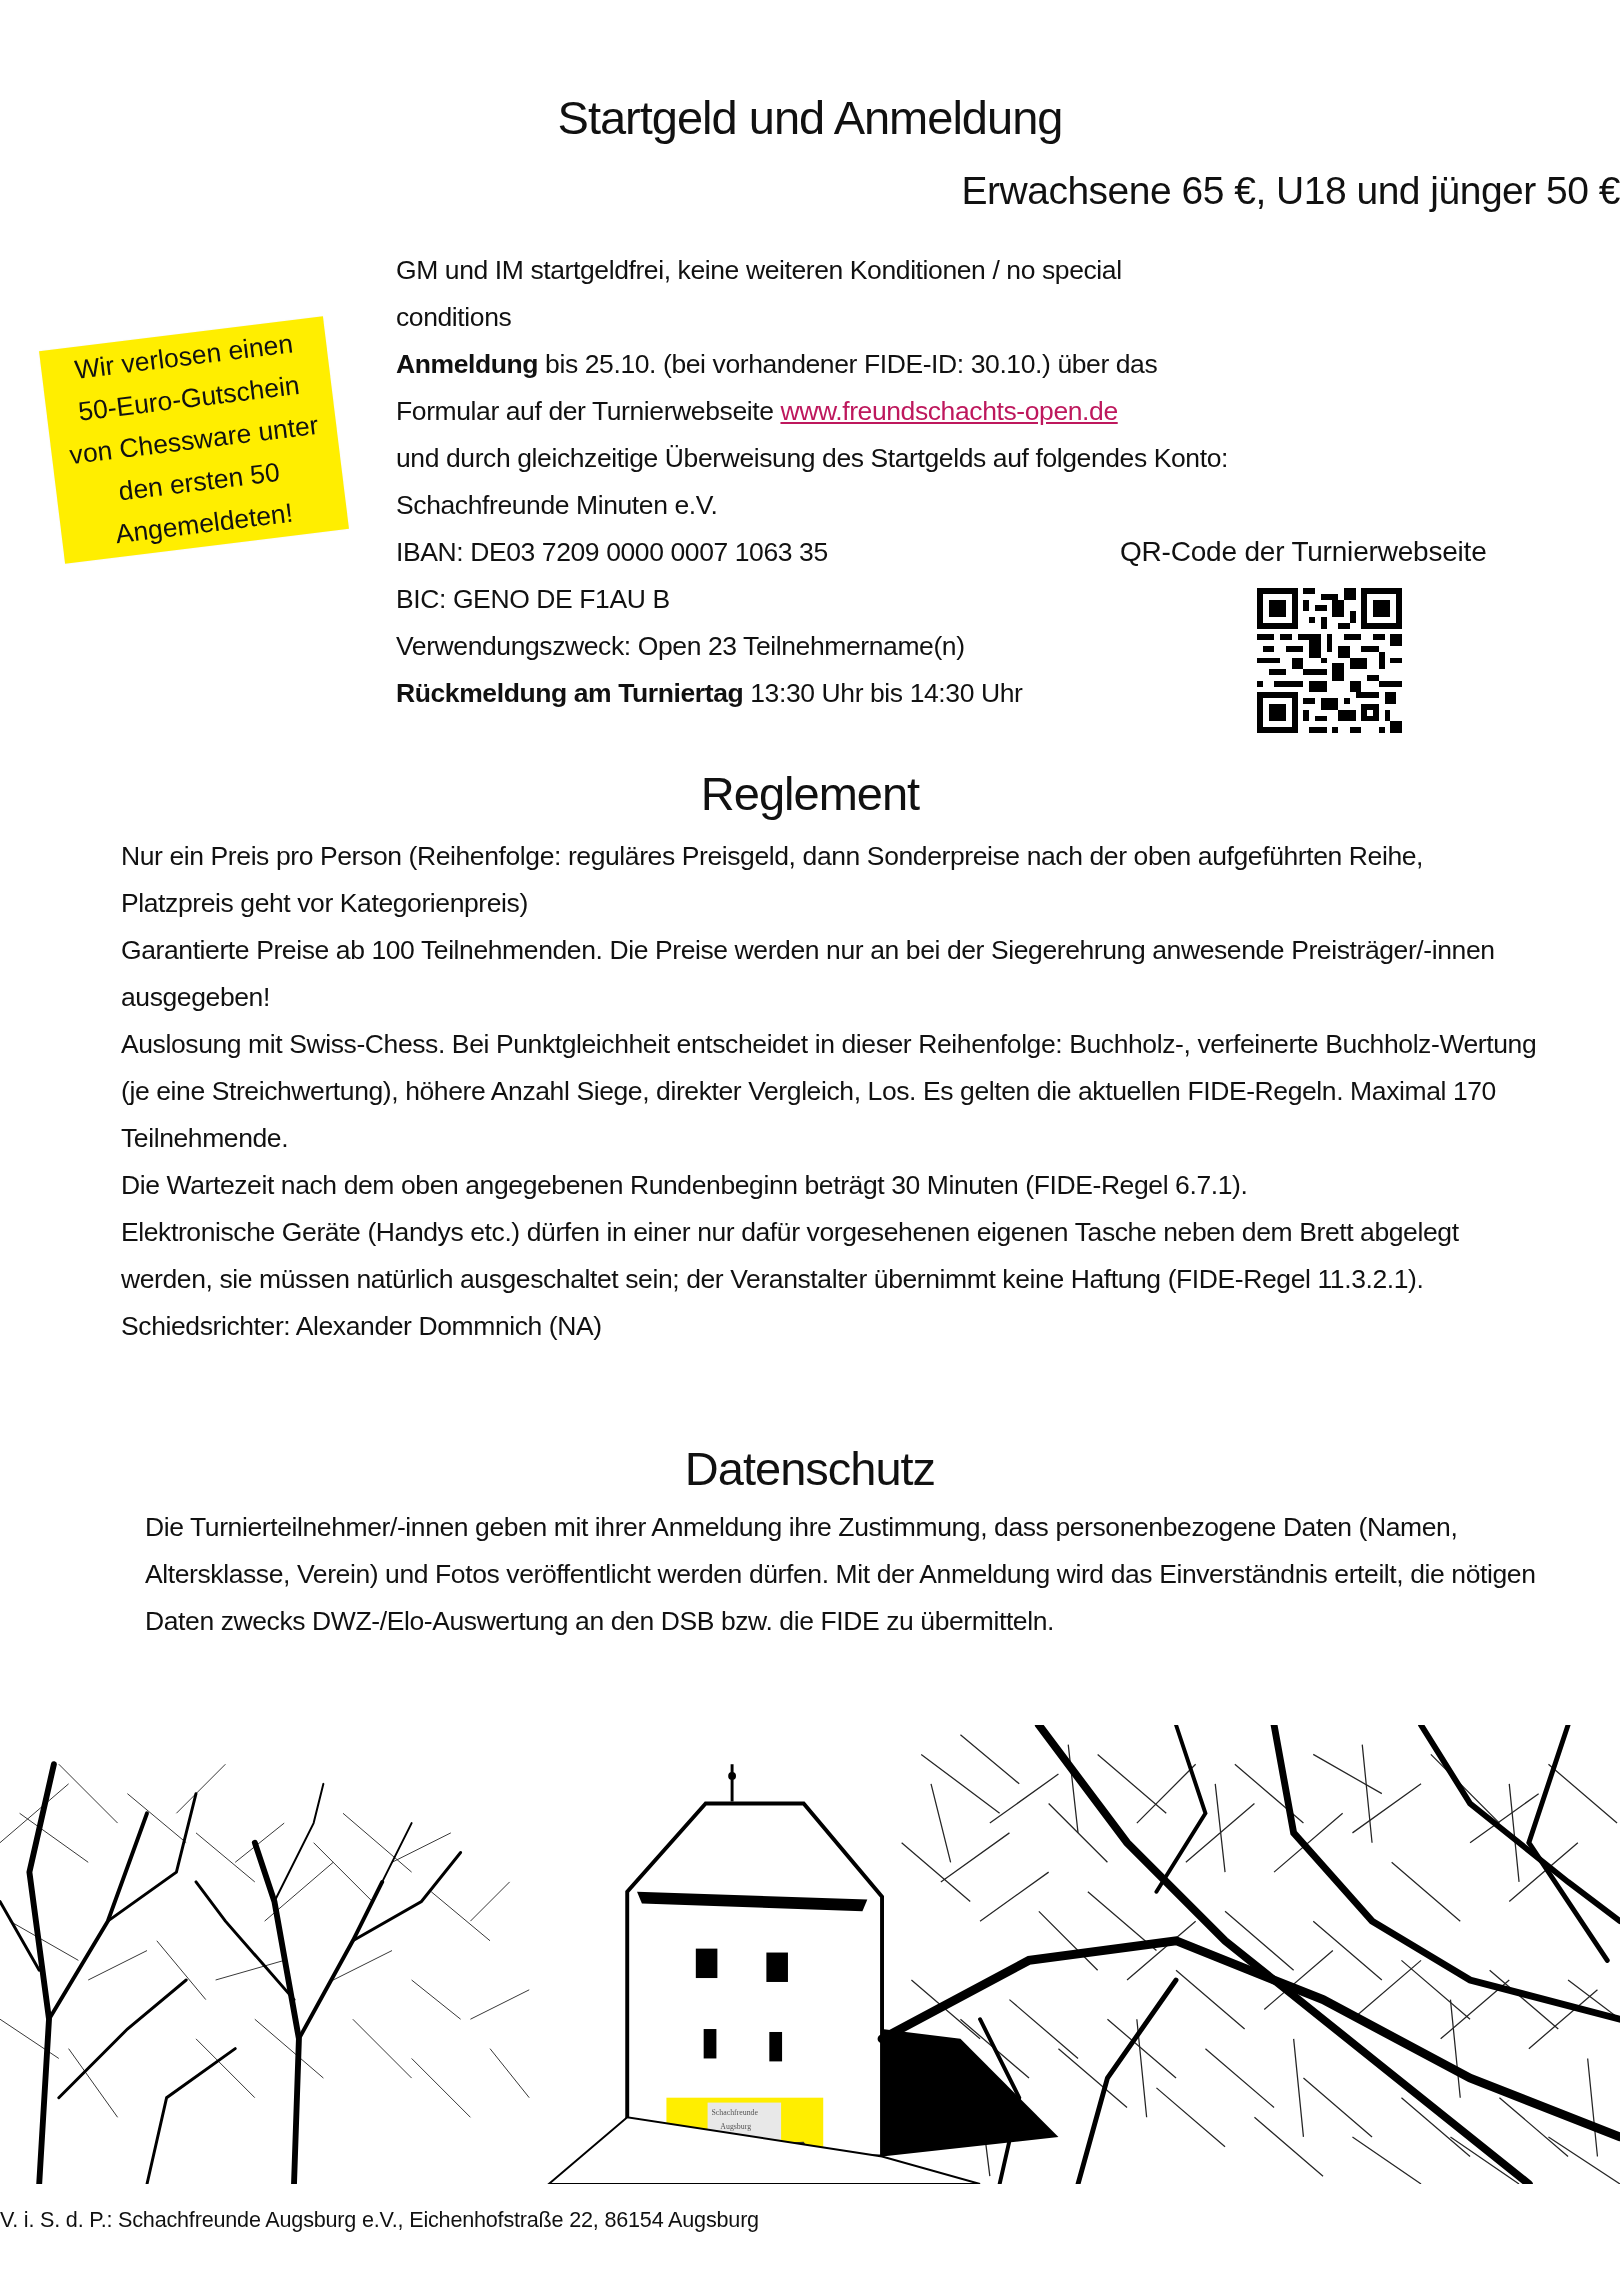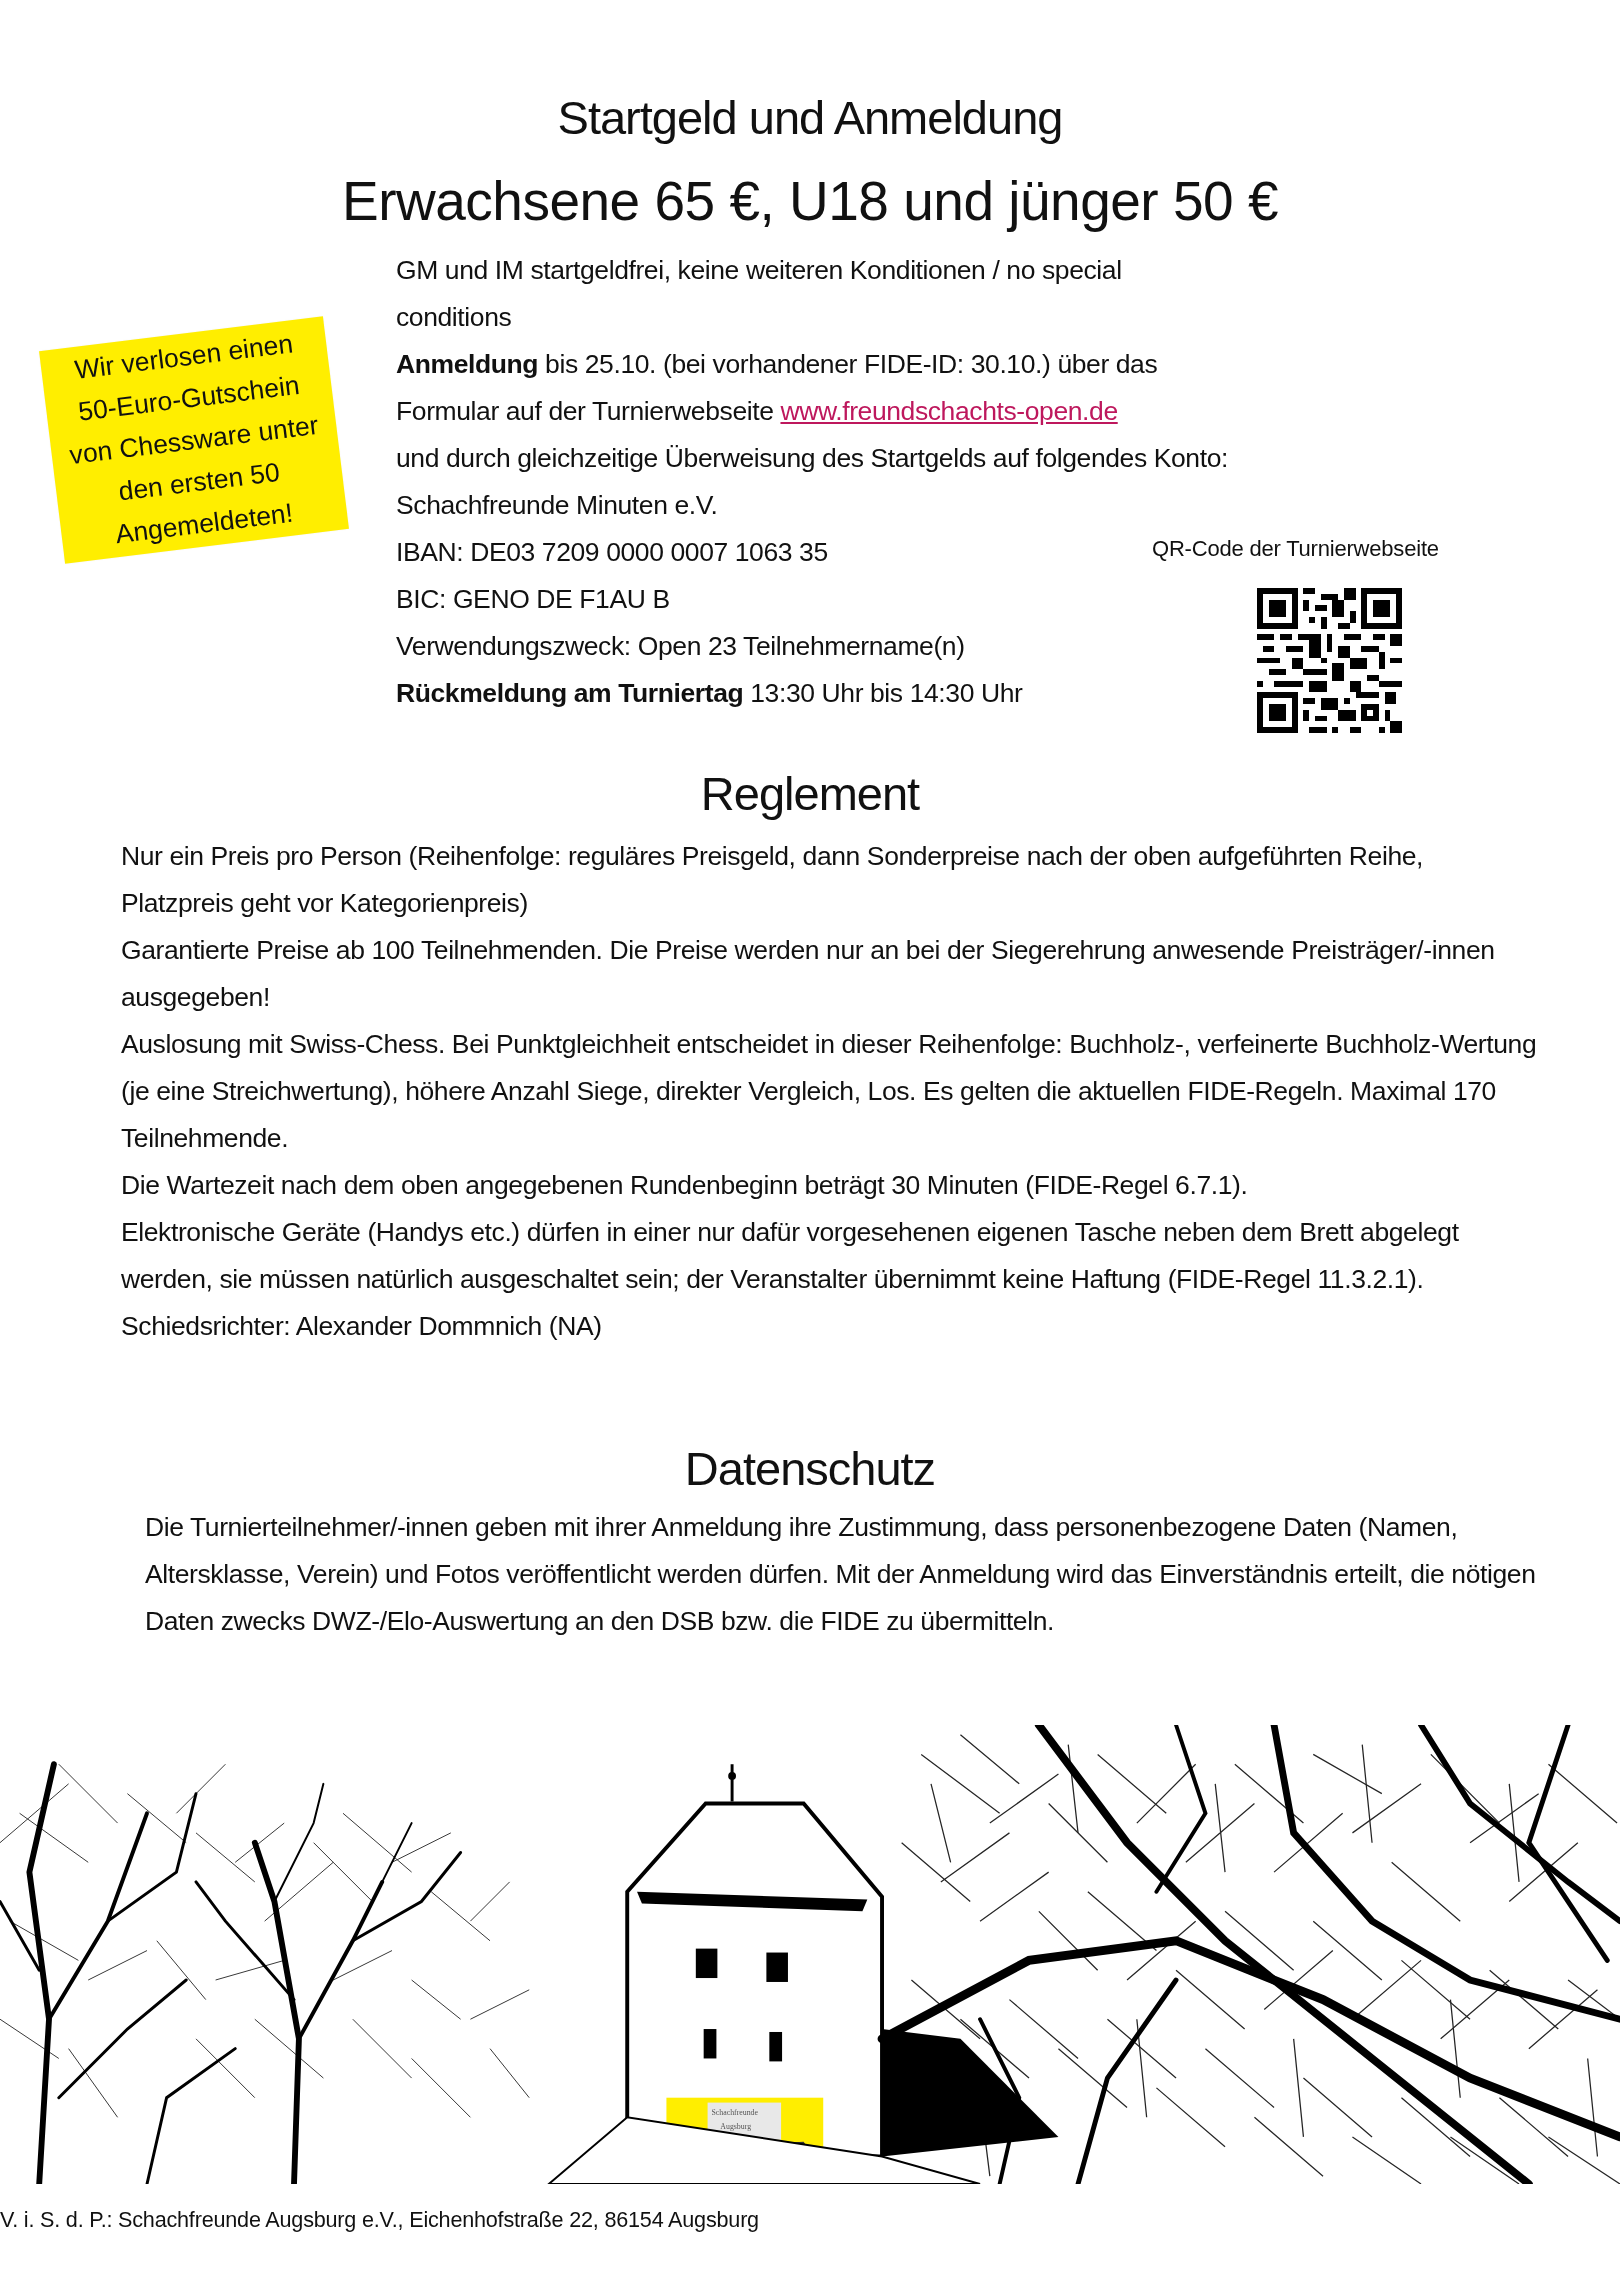--- a/index.html
+++ b/index.html
@@ -5,38 +5,38 @@
   html, body { margin: 0; padding: 0; background: #ffffff; }
   body {
     width: 1620px; height: 2292px; position: relative; overflow: hidden;
     font-family: "Liberation Sans", "DejaVu Sans", sans-serif; color: #111;
   }
   .title-bold {
     position: absolute; left: 0; width: 1620px; text-align: center;
     font-weight: normal; font-size: 47px; letter-spacing: -1px;
   }
   .title-light {
-    position: absolute; left: 0; width: 1620px; text-align: center;
-    font-size: 55px; letter-spacing: -0.5px;
+    position: absolute; left: 0; width: 1620px; text-align: right;
+    font-size: 39px; letter-spacing: -0.5px;
   }
   .info-block {
     position: absolute; left: 396px; top: 247px; width: 980px;
     font-size: 26.5px; line-height: 47px; letter-spacing: -0.4px;
   }
   .info-block .line { white-space: nowrap; }
   .info-block a { color: #be185d; text-decoration: underline; }
   .info-block b { font-weight: bold; }
   .sticky {
     position: absolute; left: 51px; top: 333px; width: 286px; height: 214px;
     background: #ffee00; transform: rotate(-7deg); transform-origin: center;
     display: flex; flex-direction: column; justify-content: center; align-items: center;
     font-size: 26.5px; line-height: 42px; text-align: center; box-shadow: 0 0 2px rgba(0,0,0,0.05);
   }
   .qr-label {
-    position: absolute; left: 1120px; top: 536px; font-size: 22px; letter-spacing: -0.2px; margin-left: 32px;
+    position: absolute; left: 1120px; top: 536px; font-size: 28px; letter-spacing: -0.2px;
   }
   .qr {
     position: absolute; left: 1257px; top: 588px; width: 145px; height: 145px;
   }
   .section-text {
     position: absolute; left: 121px; width: 1421px;
     font-size: 26.5px; line-height: 47px; letter-spacing: -0.4px;
   }
   .section-text p { margin: 0; }
   .photo {

